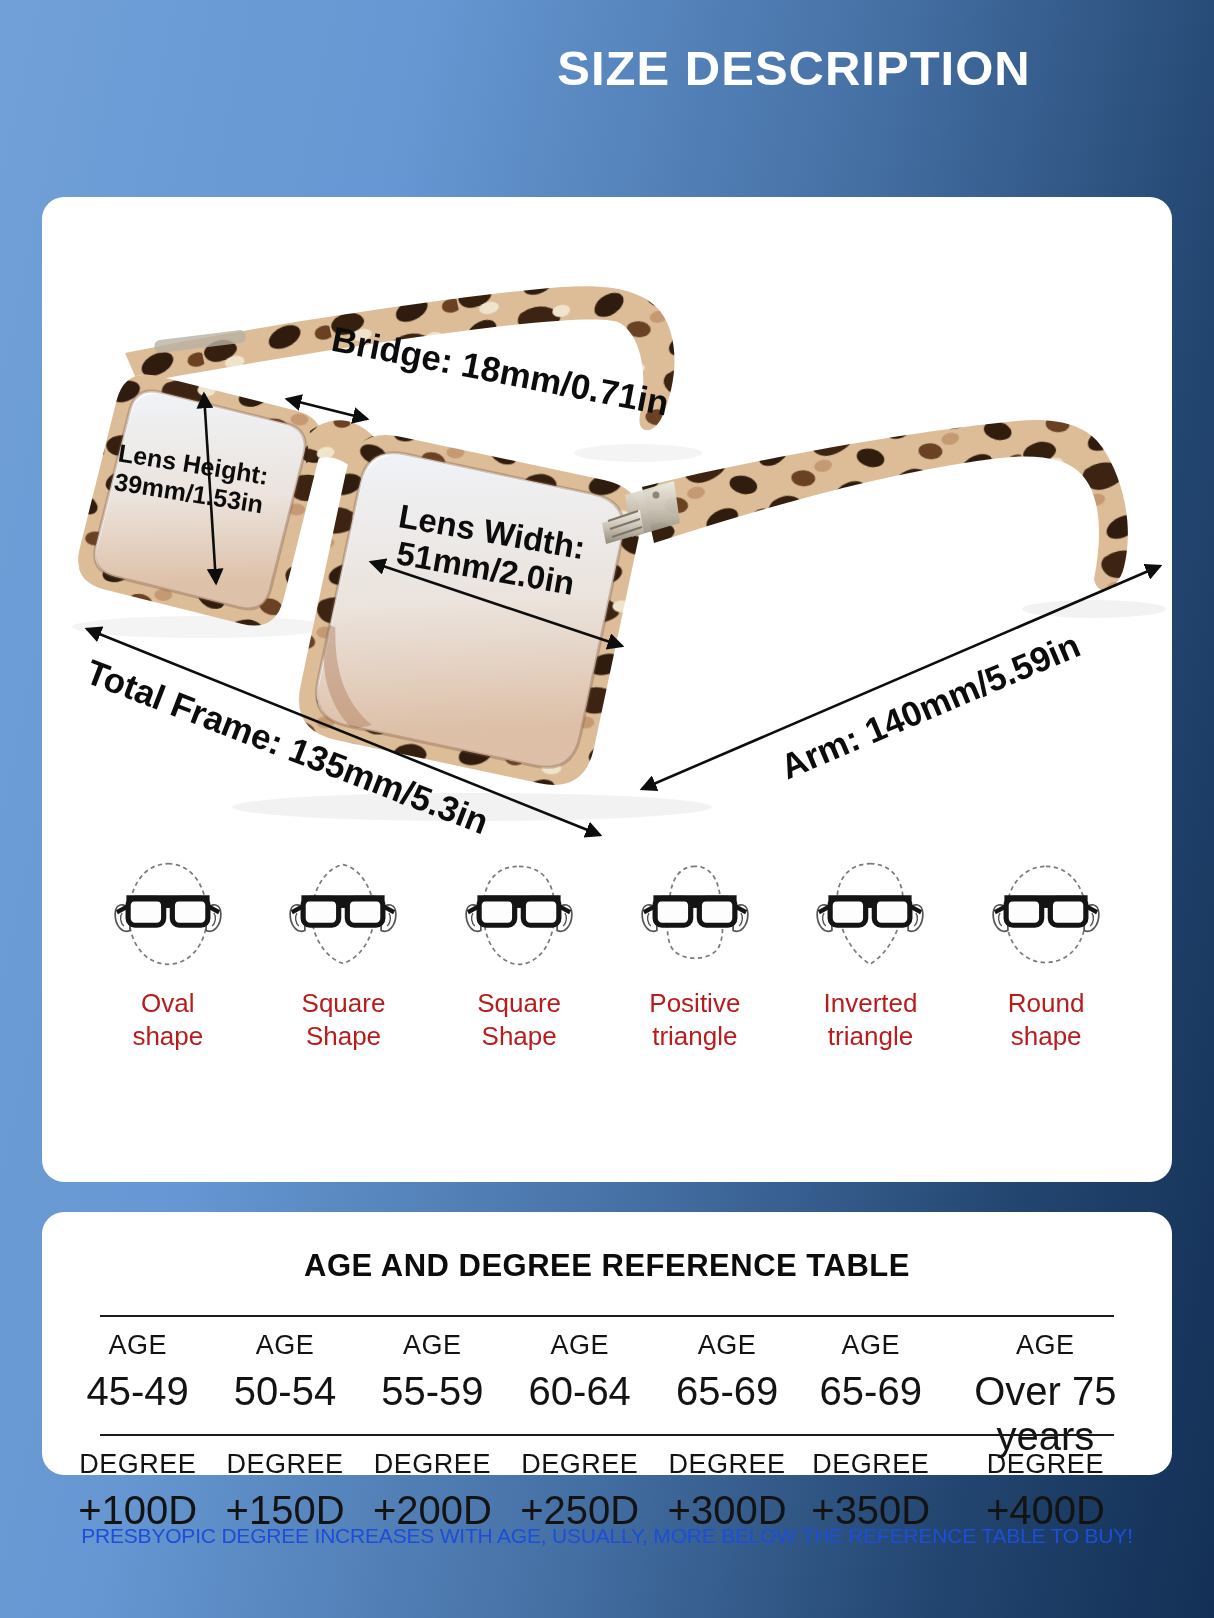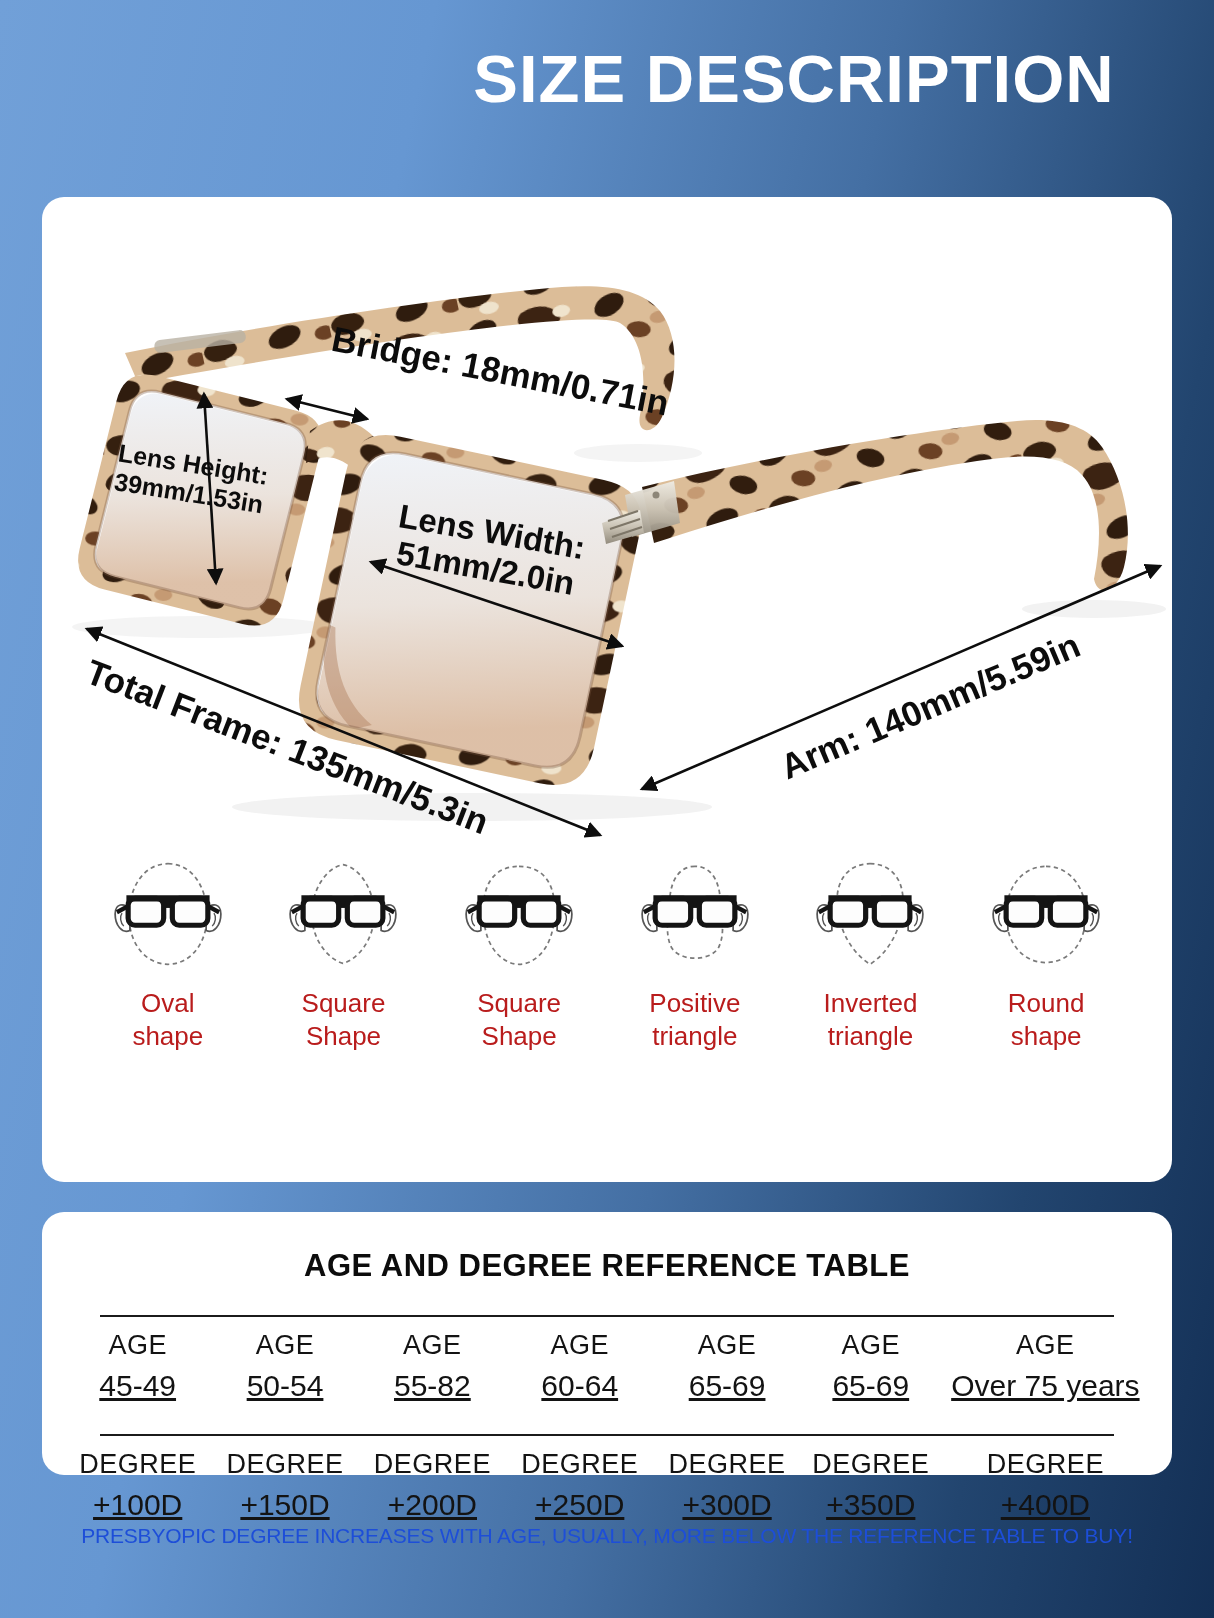--- a/index.html
+++ b/index.html
@@ -4,21 +4,21 @@
 <style>
   html,body{margin:0;padding:0;}
   .page{
     position:relative; width:1214px; height:1618px; overflow:hidden;
     background:linear-gradient(102deg,#71a0d8 0%,#6697d2 28%,#446fa3 58%,#22456f 82%,#132f55 100%);
     font-family:"Liberation Sans",sans-serif;
   }
   
   .hdr-title{
     position:absolute; top:40px; left:440px; right:66px;
-    text-align:center; color:#ffffff; font-size:67px; font-weight:700;
+    text-align:center; color:#ffffff; font-size:49px; font-weight:700;
     letter-spacing:1px; white-space:nowrap;
   }
   .hdr-note{
     position:absolute; top:126px; left:210px; right:56px;
     text-align:center; color:#ffffff; font-size:31px; font-weight:700;
     white-space:nowrap;
   }
   
   .card{position:absolute; background:#ffffff; border-radius:22px;}
   .card-main{left:42px; top:197px; width:1130px; height:985px;}
@@ -37,21 +37,21 @@
   
   .ttitle{position:absolute; top:36px; left:0; right:0; text-align:center;
     font-size:31px; font-weight:700; color:#0c0c0c; letter-spacing:.5px;}
   .rule{position:absolute; left:58px; right:58px; border-top:2px solid #1b1b1b;}
   .rule1{top:103px;} .rule2{top:222px;}
   .trow{position:absolute; left:22px; right:22px; display:grid;
     grid-template-columns:1fr 1fr 1fr 1fr 1fr .95fr 1.42fr;}
   .trow-age{top:118px;} .trow-deg{top:237px;}
   .tcell{text-align:center; color:#131313;}
   .tcell .l1{font-size:27px; letter-spacing:.5px;}
-  .tcell .l2{font-size:30px; margin-top:8px;text-decoration:underline;}
+  .tcell .l2{font-size:40px; margin-top:8px;}
   .tnote{position:absolute; top:312px; left:0; right:0; text-align:center;
     font-size:21px; font-weight:400; color:#1d4ed8; letter-spacing:-0.2px; white-space:nowrap;}
 </style>
 </head>
 <body>
 
 <div class="page">
 
   <div class="hdr-title">SIZE DESCRIPTION</div>
 
@@ -257,21 +257,21 @@
       <div class="tcell">
         <div class="l1">AGE</div>
           <div class="l2">45-49</div>
       </div>
       <div class="tcell">
         <div class="l1">AGE</div>
           <div class="l2">50-54</div>
       </div>
       <div class="tcell">
         <div class="l1">AGE</div>
-          <div class="l2">55-82</div>
+          <div class="l2">55-59</div>
       </div>
       <div class="tcell">
         <div class="l1">AGE</div>
           <div class="l2">60-64</div>
       </div>
       <div class="tcell">
         <div class="l1">AGE</div>
           <div class="l2">65-69</div>
       </div>
       <div class="tcell">

